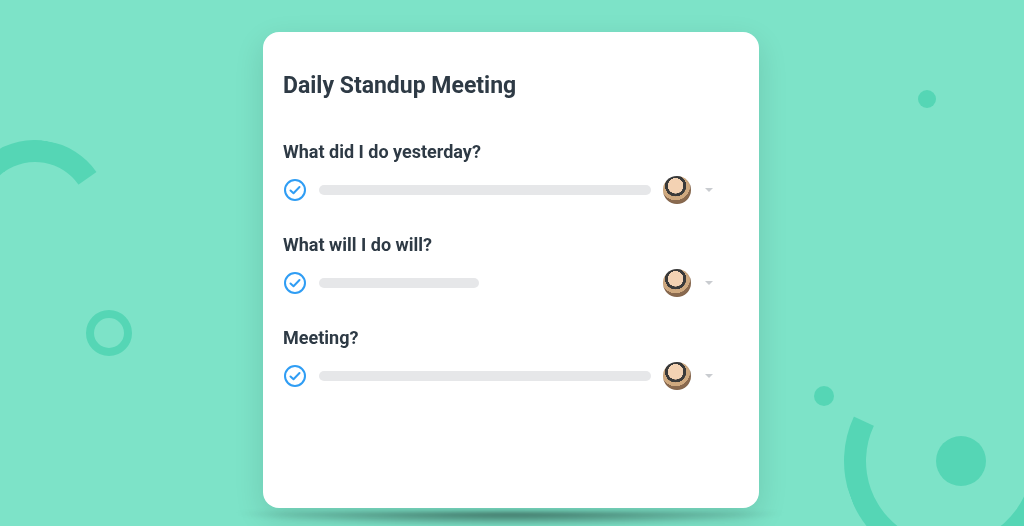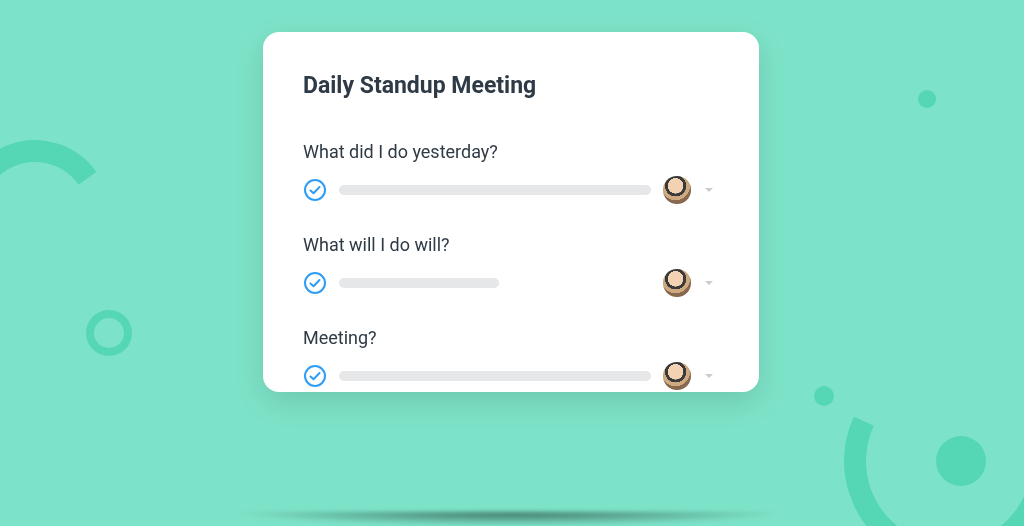--- a/index.html
+++ b/index.html
@@ -84,38 +84,38 @@
     height: 14px;
     background: radial-gradient(ellipse at center top, rgba(0,0,0,0.5), rgba(0,0,0,0) 70%);
     filter: blur(2px);
   }
   
   .card {
     position: absolute;
     left: 263px;
     top: 32px;
     width: 496px;
-    height: 360px;
+    height: 476px;
     background: #ffffff;
     border-radius: 16px;
     box-shadow: 0 10px 30px rgba(0,0,0,0.12);
-    padding: 40px 44px 30px 40px;
+    padding: 40px 44px 30px 20px;
   }
   .card-title {
     font-size: 23px;
     font-weight: 700;
     color: #2e3a45;
     margin-bottom: 42px;
   }
   .section {
     margin-bottom: 30px;
   }
   .section-label {
     font-size: 18px;
-    font-weight: 400;
+    font-weight: 700;
     color: #2e3a45;
     margin-bottom: 14px;
   }
   .row {
     display: flex;
     align-items: center;
     gap: 12px;
   }
   .check {
     width: 24px;

